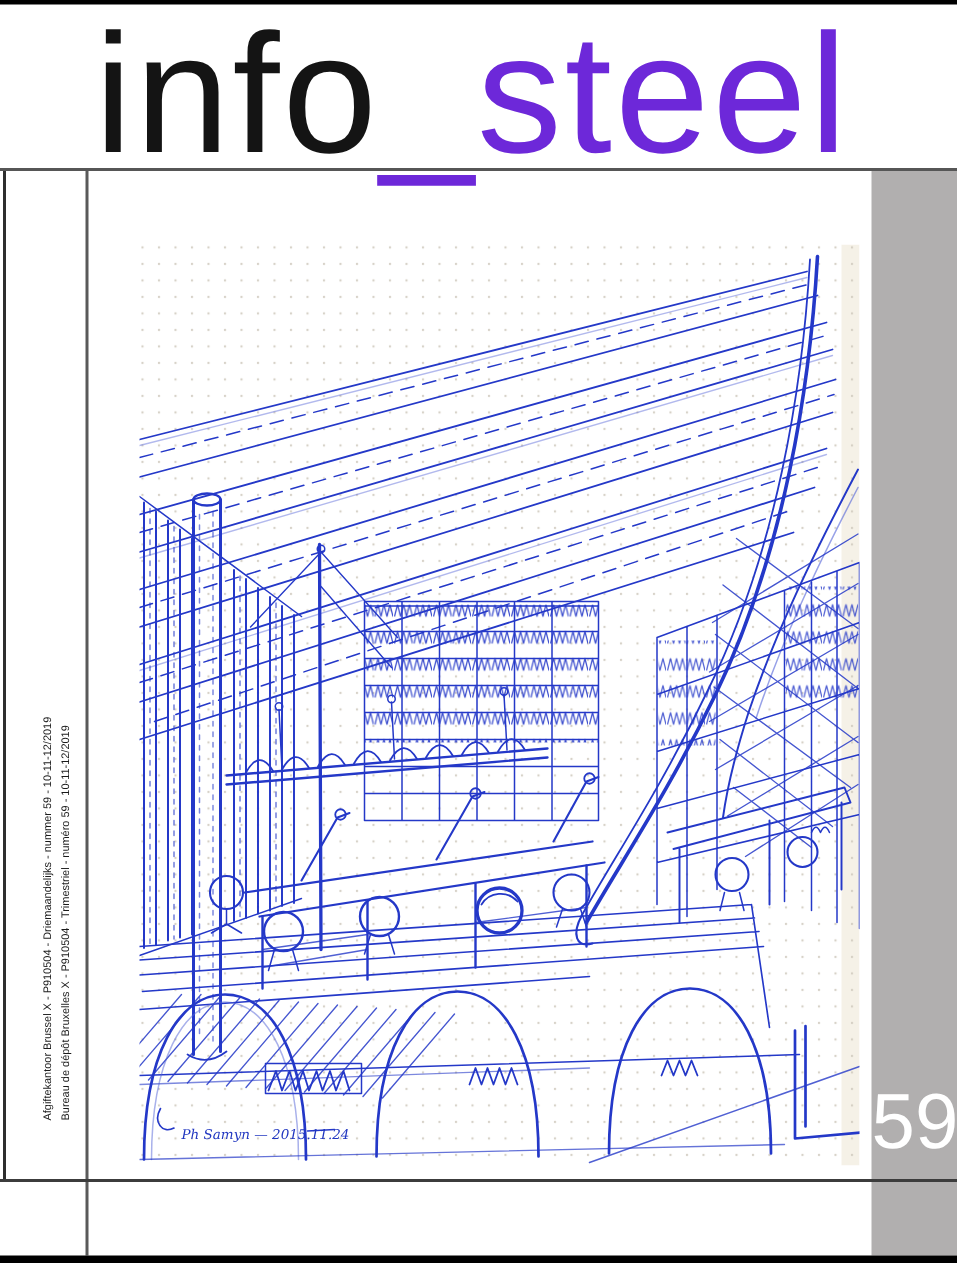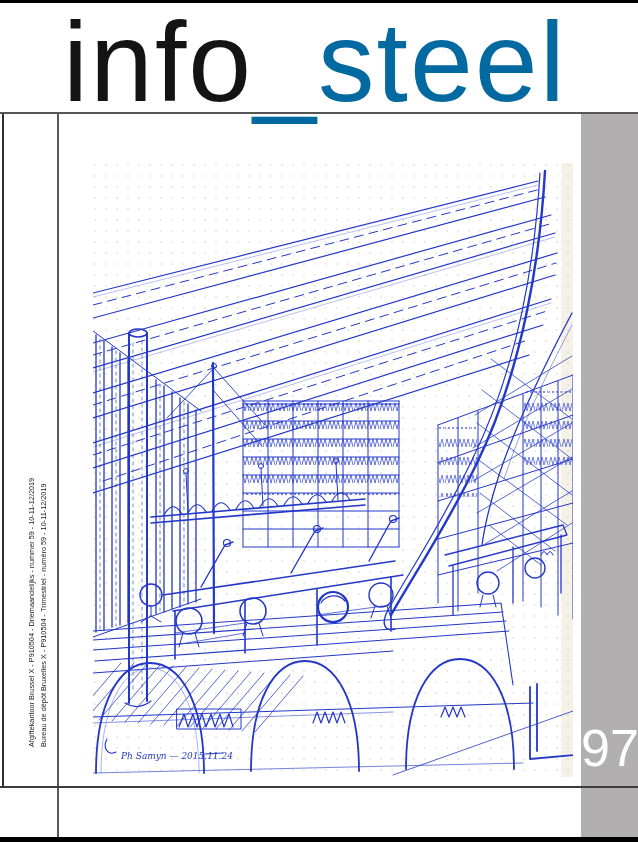--- a/index.html
+++ b/index.html
@@ -6,21 +6,21 @@
   body{
     width:638px;height:842px;position:relative;background:#ffffff;
     font-family:"Liberation Sans",sans-serif;overflow:hidden;
   }
   .top-border{position:absolute;left:0;top:0;width:638px;height:3px;background:#000;}
   .bottom-border{position:absolute;left:0;top:837px;width:638px;height:5px;background:#000;}
   .masthead{
     position:absolute;left:63px;top:6px;font-size:113px;line-height:1;
     font-weight:400;letter-spacing:2px;color:#141414;white-space:nowrap;z-index:5;
   }
-  .masthead .accent{color:#0369a1;}
+  .masthead .accent{color:#6d28d9;}
   .rule-top{position:absolute;left:0;top:112px;width:638px;height:2px;background:#565656;z-index:4;}
   .rule-bottom{position:absolute;left:0;top:786px;width:638px;height:2px;background:#3c3c3c;z-index:6;}
   .left-edge{position:absolute;left:2px;top:114px;width:2px;height:672px;background:#2e2e2e;}
   .column-divider{position:absolute;left:57px;top:114px;width:2px;height:723px;background:#5a5a5a;}
   .side-bar{position:absolute;left:581px;top:114px;width:57px;height:723px;background:#b1afaf;}
   .issue-number{
     position:absolute;left:581px;top:722px;width:57px;text-align:center;
     font-size:52px;line-height:1;color:#ffffff;z-index:5;
   }
   .imprint{
@@ -173,15 +173,15 @@
   </g>
 
   <g>
     <path class="ink" stroke-width="1.1" d="M14,576 c-5,9 1,17 9,13"></path>
     <path class="ink" stroke-width="1" d="M112,591 L130,590"></path>
     <text class="sig-text" x="28" y="596">Ph Samyn — 2015.11.24</text>
   </g>
 </svg>
 </div>
 
-<div class="issue-number">97</div>
+<div class="issue-number">59</div>
 <div class="rule-bottom"></div>
 <div class="bottom-border"></div>
 
 </body></html>

